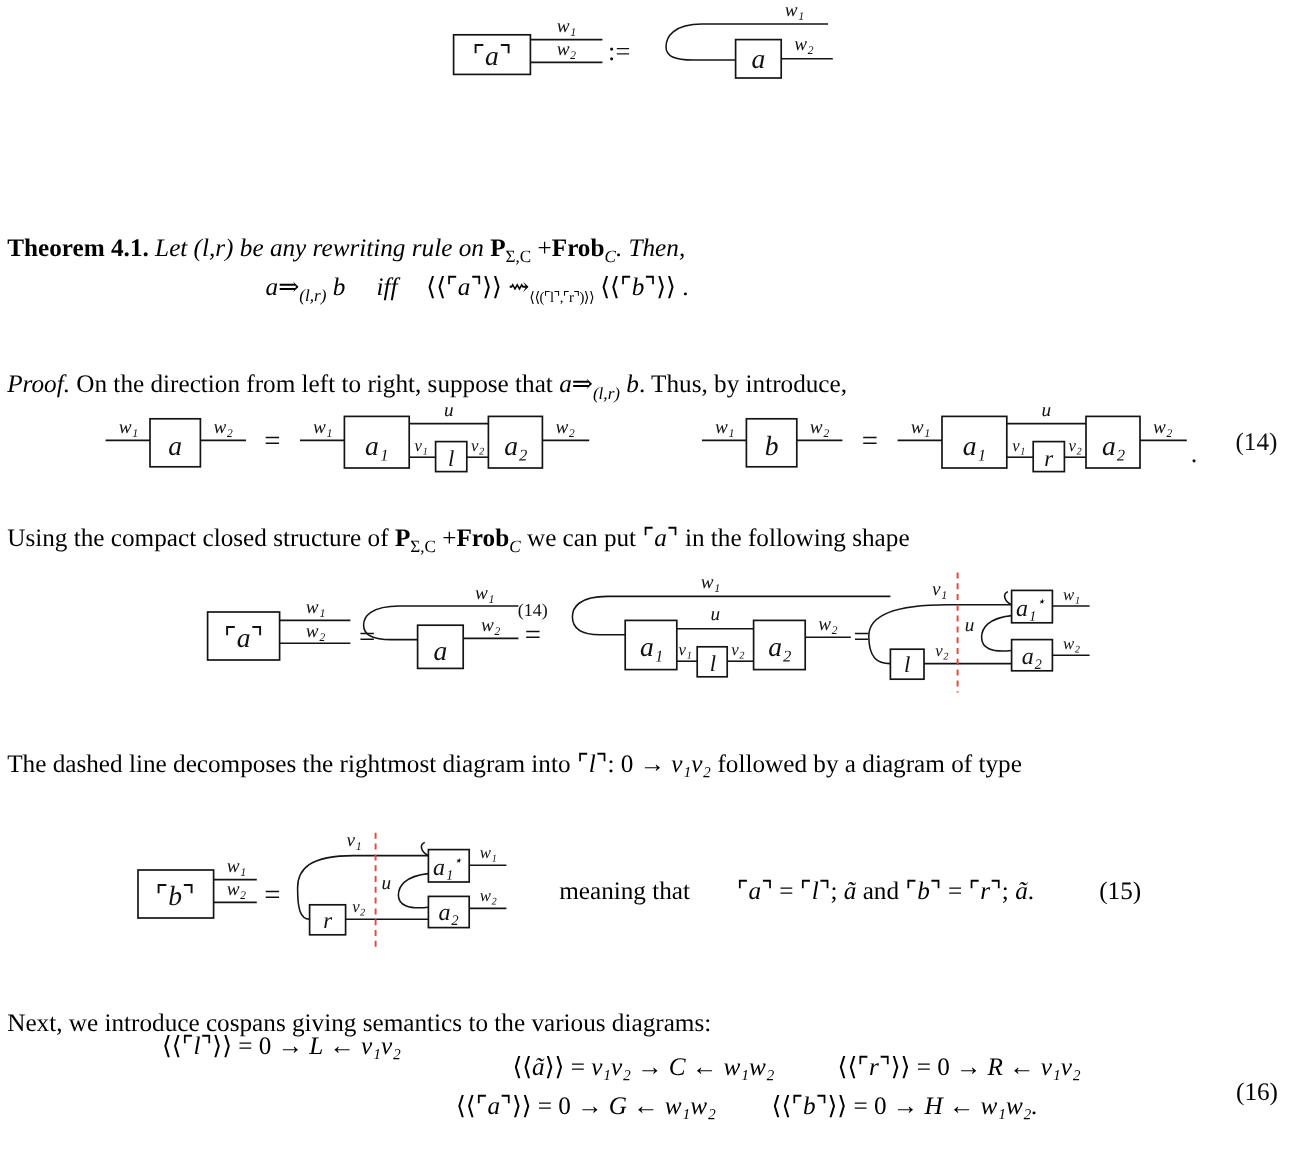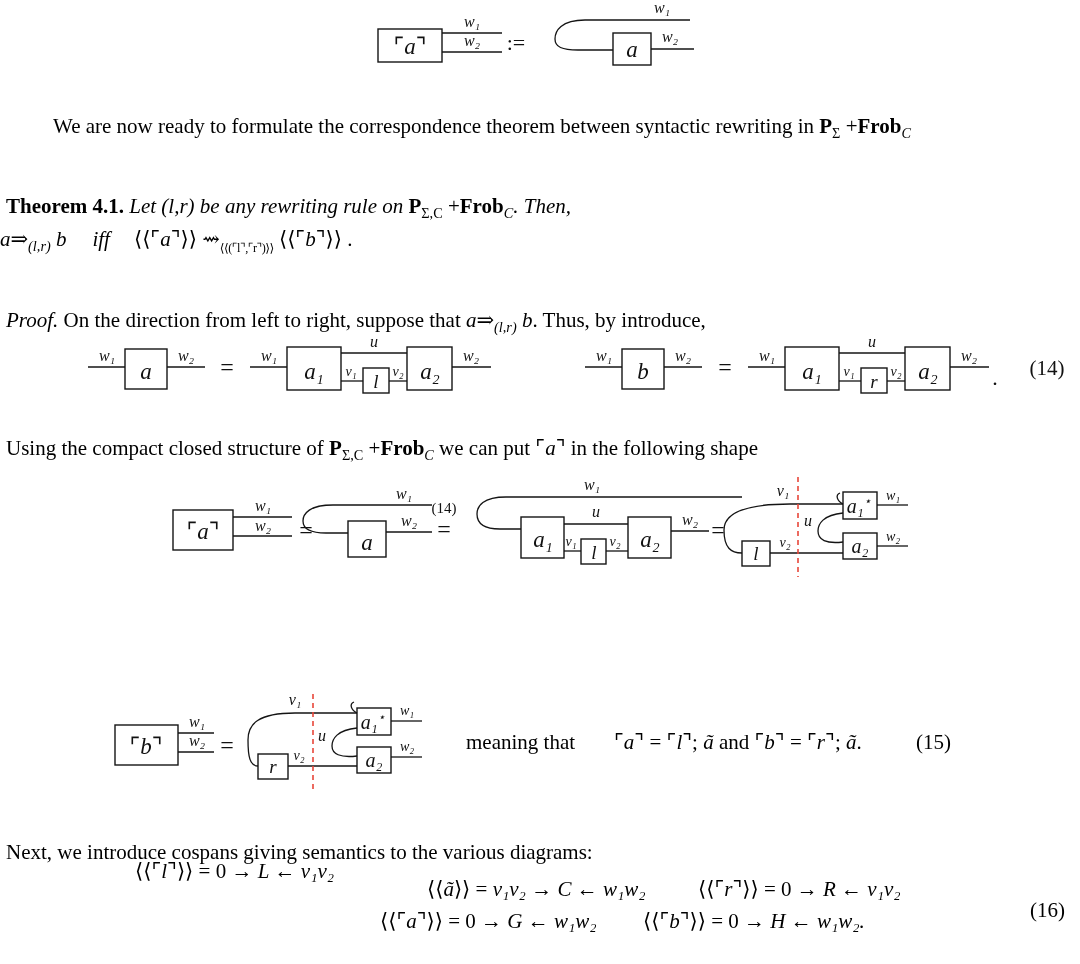--- a/index.html
+++ b/index.html
@@ -11,21 +11,21 @@
   .abs{position:absolute;}
   .para{width:1068px;line-height:30px;}
   .line{display:block;}
   .indent{text-indent:47px;}
   .it{font-style:italic;}
   .bd{font-weight:bold;}
   sub{font-size:68%;line-height:0;}
   .ssub{font-size:58%;vertical-align:-6px;letter-spacing:-0.5px;}
   .gap1{display:inline-block;width:26px;}
   .gap2{display:inline-block;width:24px;}
-  .eqline{width:885px;padding-right:90px;box-sizing:border-box;}
+  .eqline{width:885px;text-align:center;padding-right:90px;box-sizing:border-box;}
   
   svg text{font-family:"Liberation Serif","DejaVu Serif",serif;fill:#111;}
   svg .wl{font-size:16px;font-style:italic;text-anchor:middle;}
   svg .wls{font-size:14px;font-style:italic;text-anchor:middle;}
   svg .bl{font-size:23px;font-style:italic;text-anchor:middle;}
   svg .bm{font-size:20px;font-style:italic;text-anchor:middle;}
   svg .sl{font-size:19px;font-style:italic;text-anchor:middle;}
   svg .eqs{font-size:24px;font-style:normal;text-anchor:middle;}
   svg .num{font-size:21px;font-style:normal;text-anchor:middle;}
   svg .numsm{font-size:15px;font-style:normal;text-anchor:middle;}
@@ -47,21 +47,20 @@
   <text x="516" y="50" class="eqs" style="font-size:22px">:=</text>
   <path class="wire" d="M690,20 H585 C561,20 555,31 555,39 C555,47 562,50 578,50 H613"></path>
   <text x="662" y="13" class="wl">w₁</text>
   <rect x="613" y="33" width="38" height="32"></rect>
   <text x="632" y="57" class="bl">a</text>
   <line class="wire" x1="651" y1="49" x2="694" y2="49"></line>
   <text x="670" y="42" class="wl">w₂</text>
 </svg>
 
 <p class="abs para" style="left:6px;top:90px">
-  <span class="line indent"><span>We are now ready to formulate the correspondence theorem between syntactic rewriting in </span><span class="bd">P</span><sub>Σ</sub><span> +</span><span class="bd">Frob</span><sub class="it">C</sub></span>
 </p>
 
 <p class="abs para" style="left:6px;top:170px">
   <span class="bd">Theorem 4.1.</span>
   <span class="it">Let (l,r) be any rewriting rule on </span><span class="bd">P</span><sub>Σ,C</sub><span> +</span><span class="bd">Frob</span><sub class="it">C</sub><span class="it">. Then,</span>
 </p>
 
 <div class="abs eqline" style="left:0px;top:227px">
   <span class="it">a</span><span>⇒</span><sub class="it">(l,r)</sub> <span class="it">b</span><span class="gap1"></span><span class="it">iff</span><span class="gap2"></span><span>⟨⟨⌜</span><span class="it">a</span><span>⌝⟩⟩</span> <span>⇝</span><span class="ssub">⟨⟨(⌜l⌝,⌜r⌝)⟩⟩</span> <span>⟨⟨⌜</span><span class="it">b</span><span>⌝⟩⟩</span> <span>.</span>
 </div>
@@ -178,20 +177,21 @@
   <text x="859" y="513" class="bm"><tspan>a₁</tspan><tspan dy="-8" style="font-size:12px">⋆</tspan></text>
   <rect x="843" y="533" width="34" height="26"></rect>
   <text x="860" y="553" class="bm">a₂</text>
   <line class="wire" x1="877" y1="505" x2="908" y2="505"></line>
   <text x="893" y="500" class="wls">w₁</text>
   <line class="wire" x1="877" y1="546" x2="908" y2="546"></line>
   <text x="893" y="541" class="wls">w₂</text>
 </svg>
 
 <p class="abs para" style="left:6px;top:600px">
+  <span class="line"><span>The dashed line decomposes the rightmost diagram into </span><span>⌜</span><span class="it">l</span><span>⌝</span><span>: 0 → </span><span class="it">v₁v₂</span><span> followed by a diagram of type</span></span>
 </p>
 
 <svg class="abs" style="left:100px;top:688px" width="340" height="112" viewBox="100 688 340 112">
   <rect x="115" y="725" width="63" height="40"></rect>
   <text x="146" y="754" class="bl"><tspan class="up">⌜</tspan><tspan>b</tspan><tspan class="up">⌝</tspan></text>
   <line class="wire" x1="178" y1="733" x2="214" y2="733"></line>
   <text x="197" y="727" class="wl">w₁</text>
   <line class="wire" x1="178" y1="752" x2="214" y2="752"></line>
   <text x="197" y="746" class="wl">w₂</text>
   <text x="227" y="753" class="eqs">=</text>

